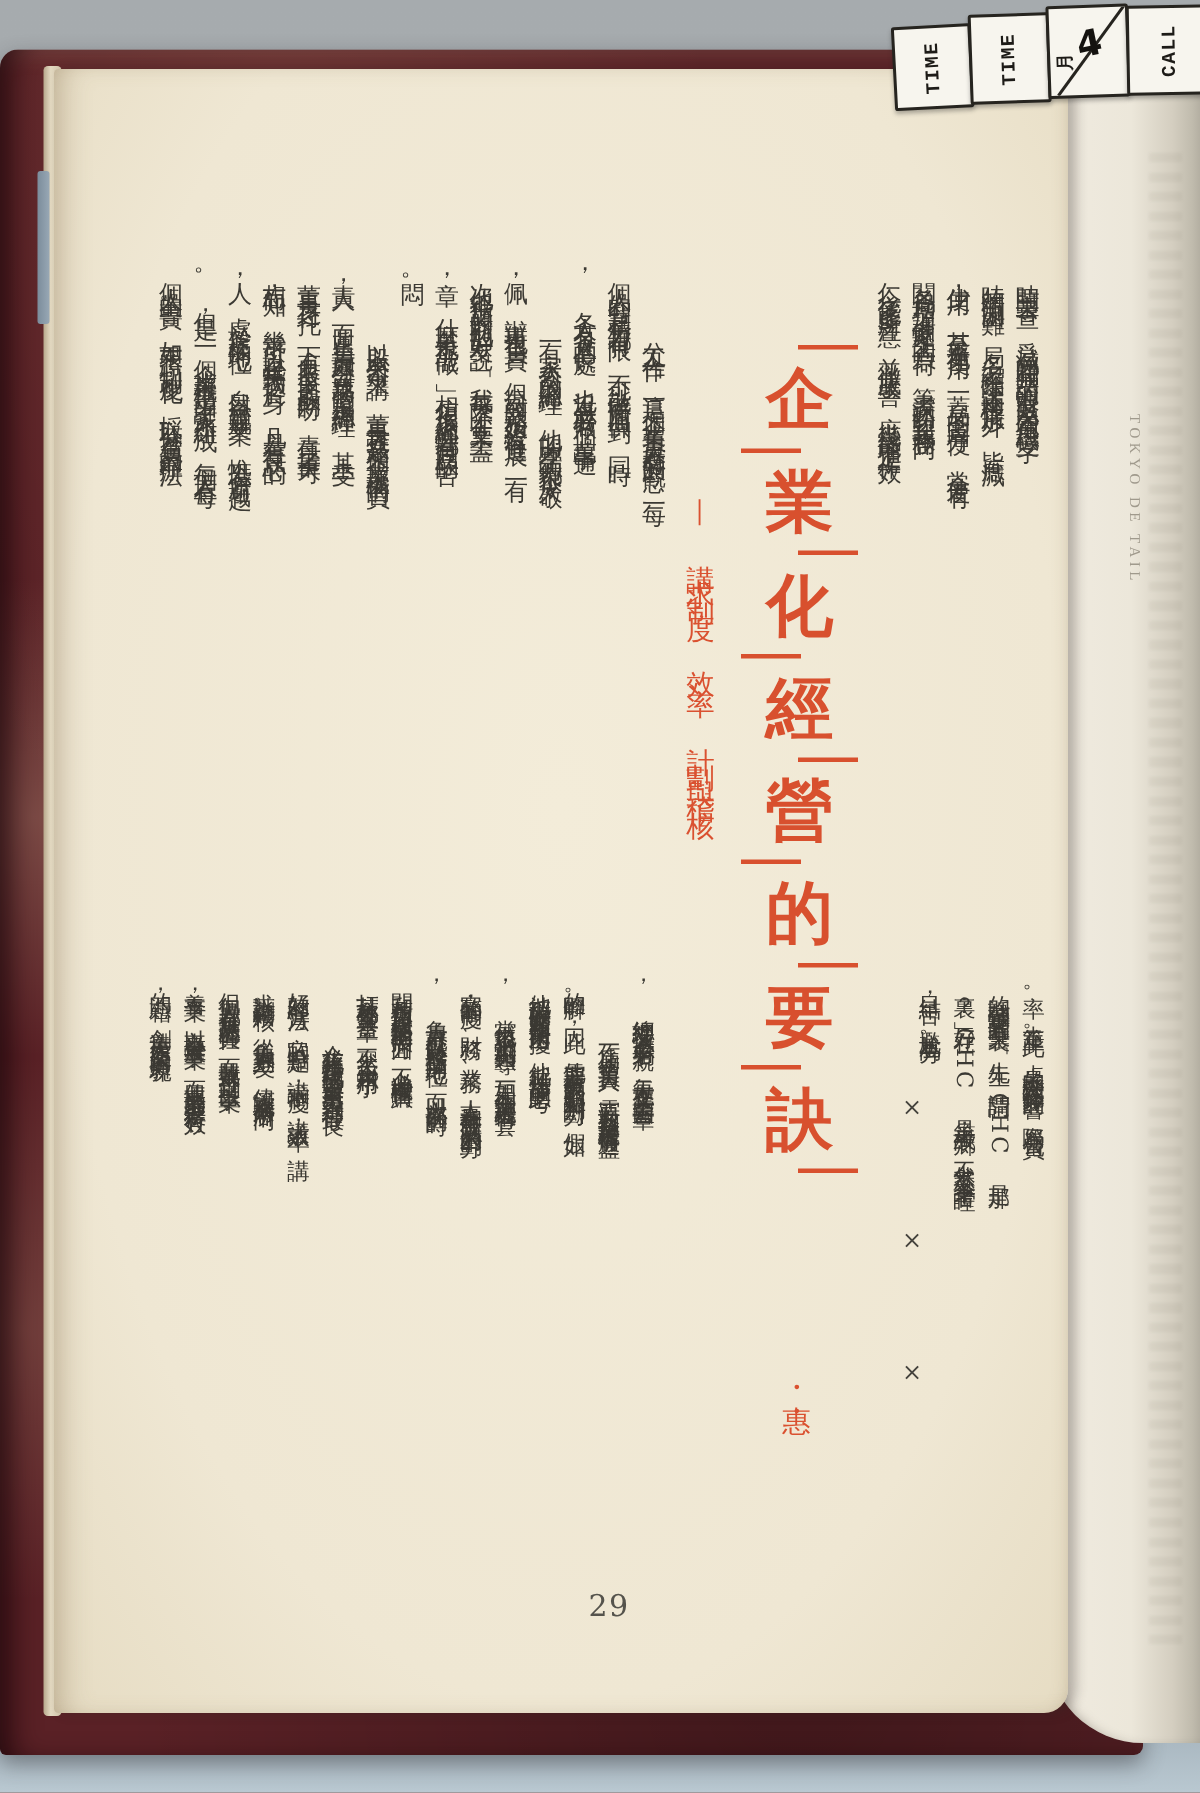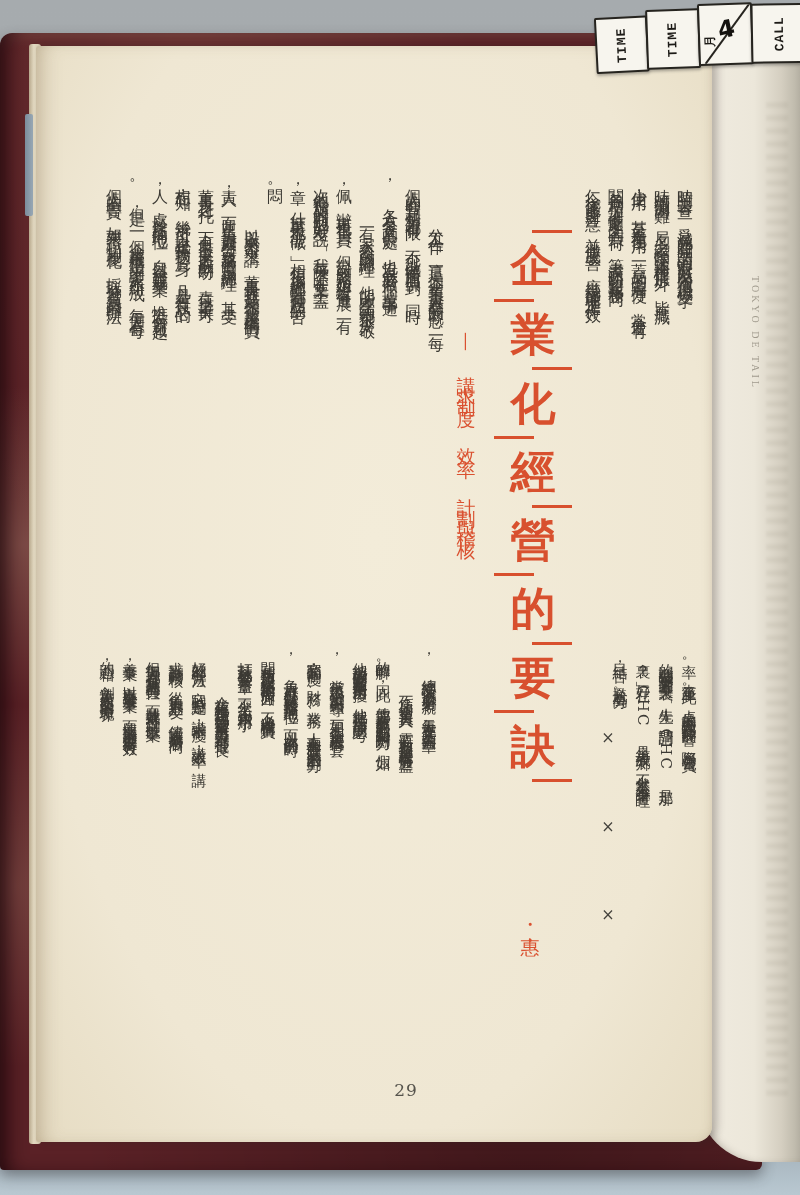--- a/index.html
+++ b/index.html
@@ -60,22 +60,22 @@
          color:#d8502e;font-weight:bold;}
   .tbar{flex:0 0 3px;width:40px;background:#d8502e;}
   .tbar.r{align-self:flex-end;} .tbar.l{align-self:flex-start;}
   .subtitle{left:414px;top:286px;width:30px;height:446px;font-size:19px;
          letter-spacing:10.5px;color:#da5130;}
   .author{left:478px;top:868px;width:30px;height:90px;font-size:19px;
          letter-spacing:8px;color:#da5130;}
   .divider{position:absolute;left:560px;top:682px;width:24px;height:196px;
          display:flex;flex-direction:column;justify-content:space-between;
          align-items:center;color:#44423c;font-size:16px;}
-  .page-number{position:absolute;left:340px;top:1034px;width:60px;text-align:center;
-         font-size:17px;color:#55534c;letter-spacing:1px;}
+  .page-number{position:absolute;left:340px;top:1012px;width:60px;text-align:center;
+         font-size:20px;color:#55534c;letter-spacing:1px;}
   
   .tabs{position:absolute;left:597px;top:2px;width:210px;height:66px;
          display:flex;transform:rotate(-2deg);}
   .tab{position:relative;background:#f7f5ee;border:2px solid #26241f;border-radius:2px;
          margin-left:-2px;display:flex;align-items:center;justify-content:center;
          box-shadow:0 2px 3px rgba(40,40,40,.35);}
   .tab .rot{transform:rotate(-90deg);font-family:"Liberation Mono",monospace;
          font-weight:700;font-size:13px;color:#1d1b17;letter-spacing:1px;white-space:nowrap;}
   .tab1{width:50px;height:52px;transform:translateY(12px) rotate(-1deg);}
   .tab2{width:52px;height:56px;transform:translateY(6px);}

